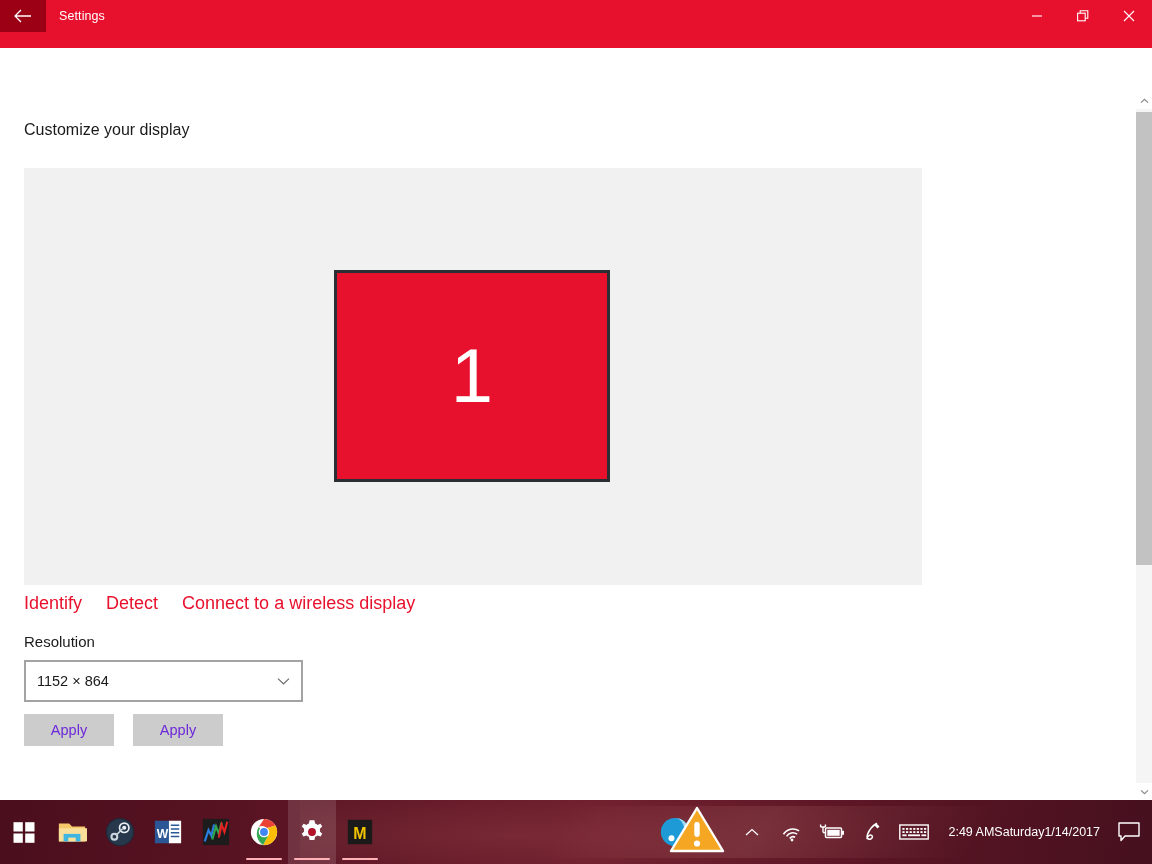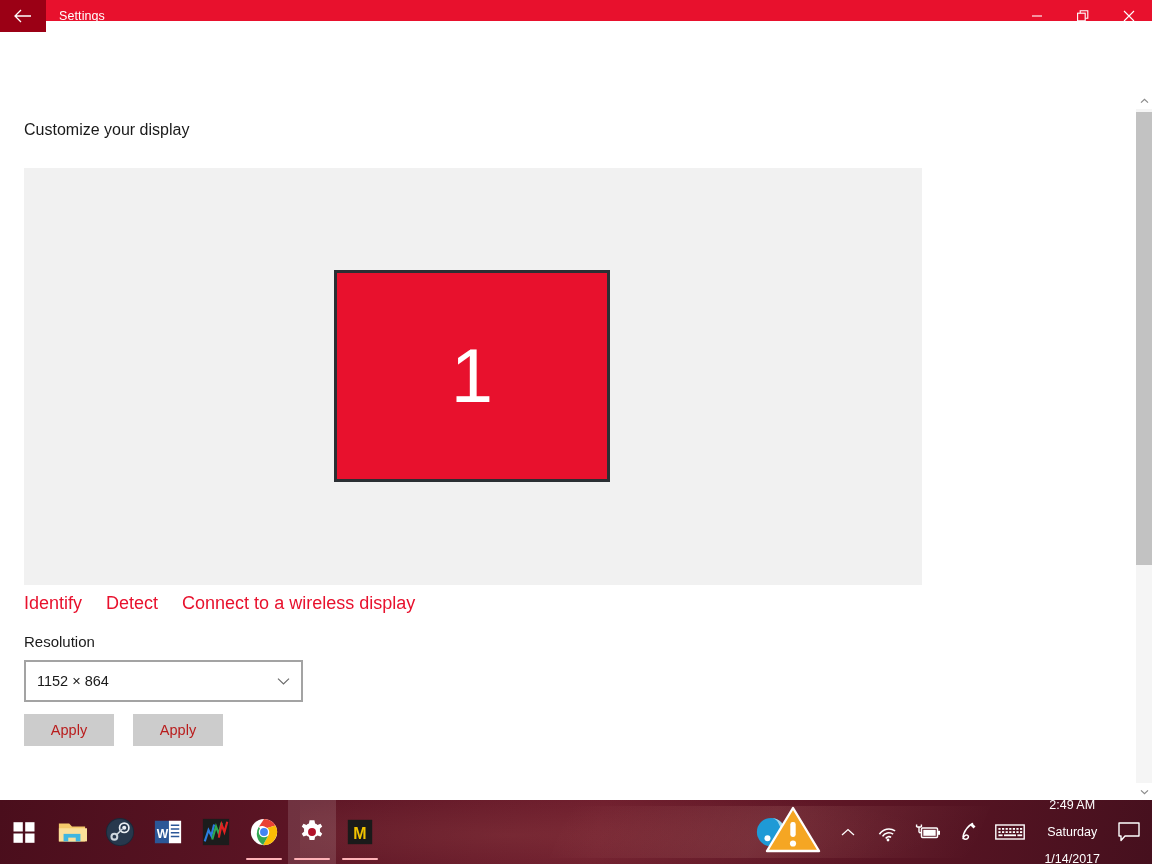--- a/index.html
+++ b/index.html
@@ -6,21 +6,21 @@
   html, body {
     width: 1152px; height: 864px;
     overflow: hidden;
     font-family: "Liberation Sans", sans-serif;
     background: #ffffff;
   }
   #root { position: relative; width: 1152px; height: 864px; }
 
   
   .titlebar {
-    position: absolute; left: 0; top: 0; width: 1152px; height: 21px;
+    position: absolute; left: 0; top: 0; width: 1152px; height: 48px;
     background: #e8112d;
     display: flex; align-items: stretch;
   }
   .back-btn {
     width: 46px; height: 32px; background: #9b0015;
     display: flex; align-items: center; justify-content: center;
     cursor: pointer;
   }
   .back-btn svg { display: block; }
   .title-text {
@@ -87,21 +87,21 @@
     border: 2px solid #a3a3a3; background: #ffffff;
     display: flex; align-items: center; cursor: pointer;
   }
   .combo-value { font-size: 14.5px; color: #1a1a1a; margin-left: 11px; }
   .combo-arrow { margin-left: auto; margin-right: 11px; display: flex; }
 
   .btn-row { position: absolute; left: 24px; top: 622px; display: flex; gap: 19px; }
   .btn {
     min-width: 90px; height: 32px; padding: 12px 14px;
     background: #cccccc; border: 1px solid #cccccc;
-    color: #b91c1c; font-size: 14.5px;
+    color: #6d28d9; font-size: 14.5px;
     display: flex; align-items: center; justify-content: center;
     font-family: "Liberation Sans", sans-serif;
   }
 
   
   .scrollbar {
     position: absolute; right: 0; top: 92px; width: 16px; height: 708px;
     background: #ffffff;
   }
   .sb-arrow {
@@ -153,23 +153,23 @@
 
   .tray {
     margin-left: auto; display: flex; align-items: center; height: 64px;
     position: relative; z-index: 2; padding-right: 2px;
   }
   .tray-icon {
     width: 30px; height: 64px; display: flex; align-items: center; justify-content: center;
     cursor: pointer; margin: 0 5px;
   }
   .clock {
-    display: flex; flex-direction: column; align-items: center; justify-content: center;
+    display: flex; align-items: center; justify-content: center;
     color: #ffffff; font-size: 12.5px; line-height: 15px; height: 64px;
-    padding: 0 12px; cursor: pointer; white-space: nowrap; gap: 12px;
+    padding: 0 12px; cursor: pointer; white-space: nowrap;
   }
   .action-center {
     width: 34px; height: 64px; display: flex; align-items: center; justify-content: center;
     cursor: pointer; margin-right: 4px;
   }
   .warn-overlay {
     position: absolute; left: 7px; top: 2px; width: 64px; height: 56px;
     display: flex; align-items: center; justify-content: center; pointer-events: none;
   }
   .tray-stack { position: relative; width: 74px; height: 64px; display: flex; align-items: center; }

